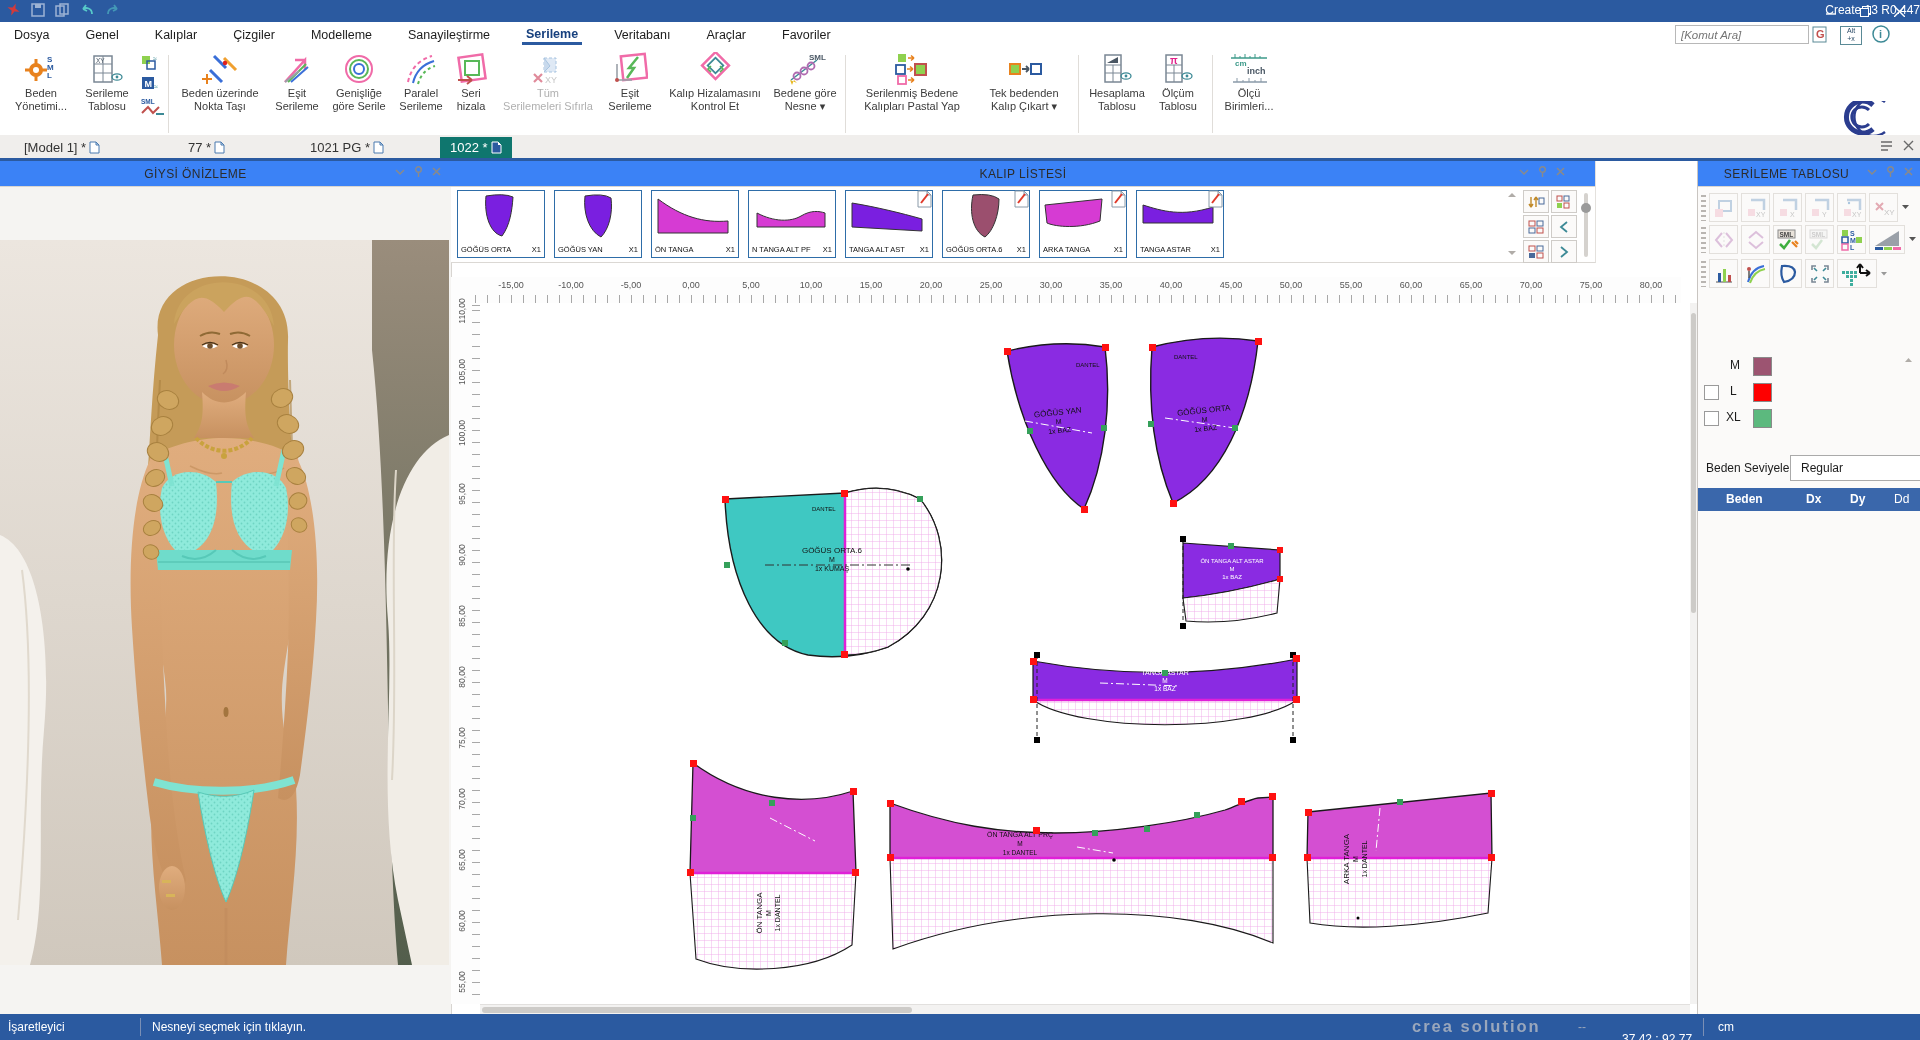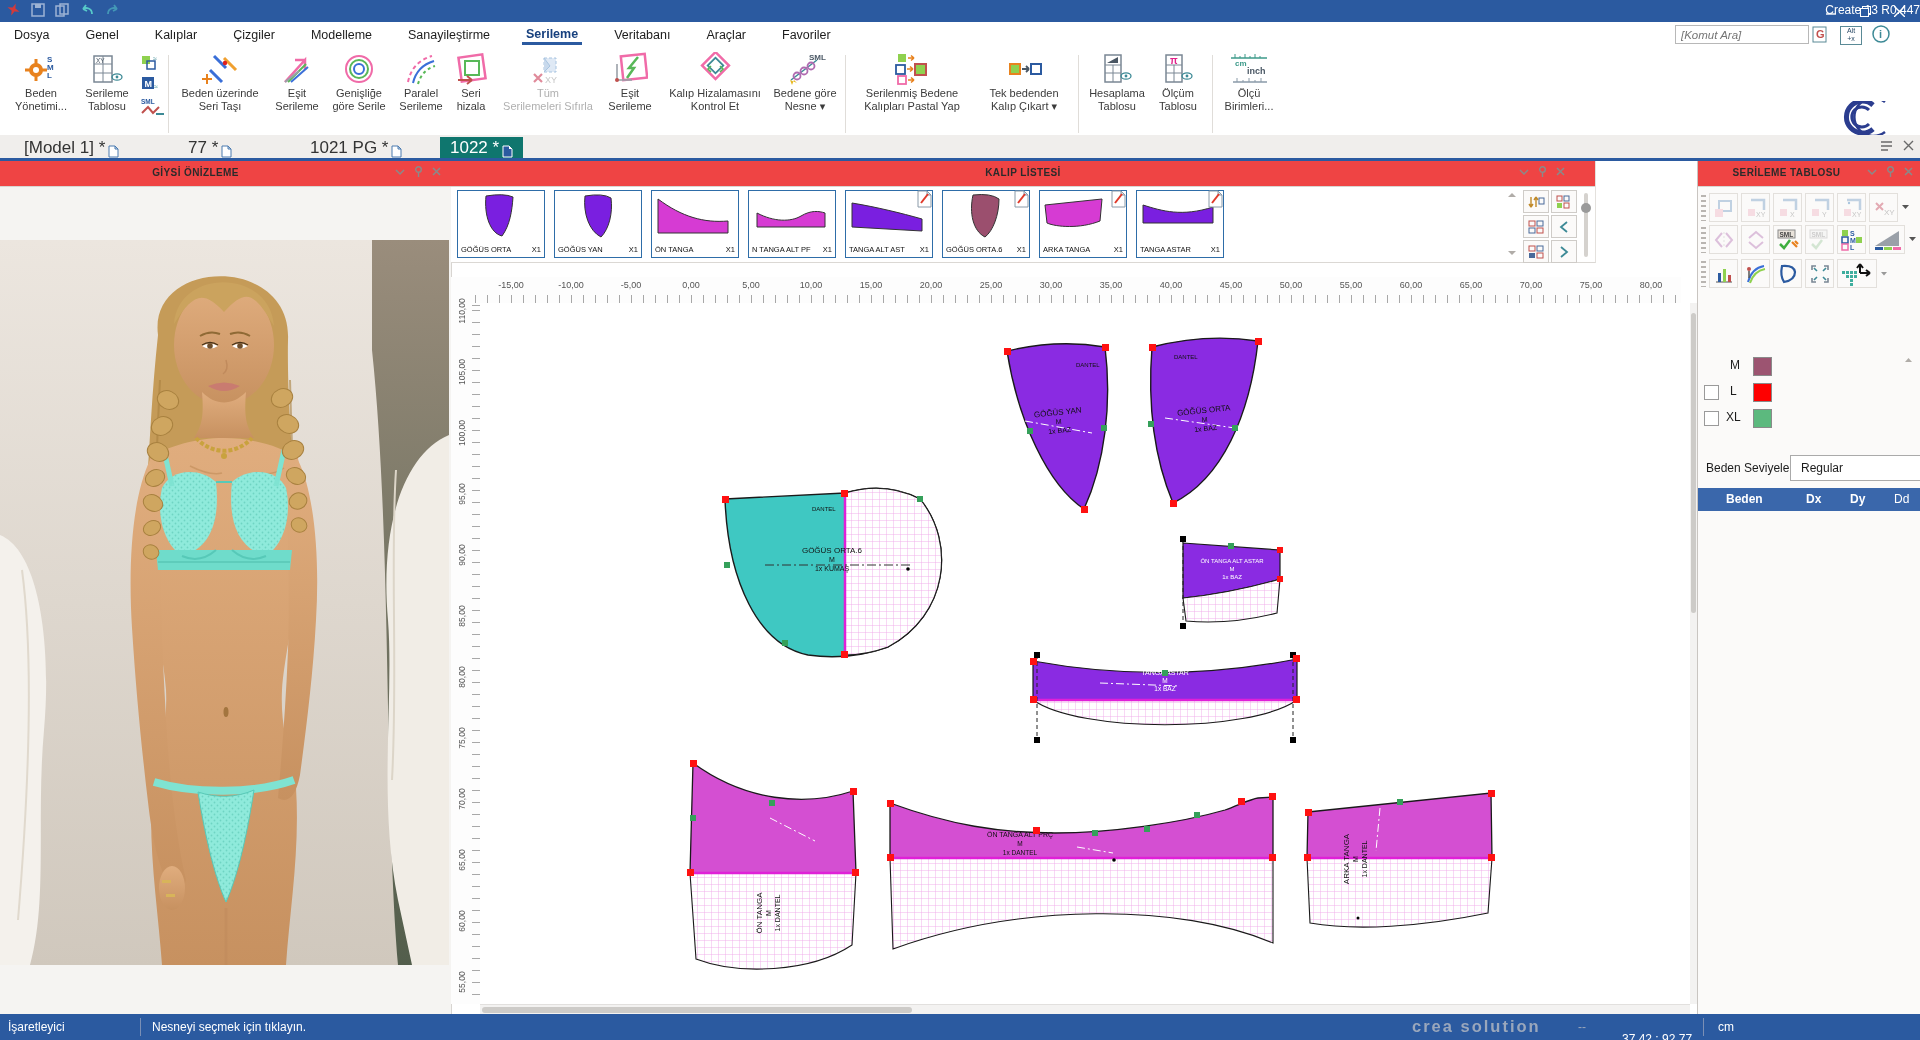--- a/index.html
+++ b/index.html
@@ -23,25 +23,25 @@
   .ribbon{left:0;top:47px;width:1920px;height:88px;background:#fff;border-bottom:1px solid #e3e0dc}
   .rbtn{position:absolute;top:4px;height:76px;display:flex;flex-direction:column;align-items:center;font-size:11px;color:#3b3b3b;text-align:center}
   .rbtn .ric{height:36px;display:flex;align-items:center;justify-content:center}
   .rbtn .l1,.rbtn .l2{line-height:13px;white-space:nowrap}
   .rbtn.disabled{color:#b0b0b0}
   .rsep{position:absolute;top:8px;width:1px;height:78px;background:#e0ddd9}
   .rgrouplabel{position:absolute;top:106px;font-size:10.5px;color:#9a9a9a}
   .crealogo{position:absolute;left:1833px;top:54px;width:62px;height:50px}
   
   .tabbar{left:0;top:135px;width:1920px;height:23px;background:#f0eeec}
-  .tab{position:absolute;top:2px;height:21px;display:flex;align-items:flex-end;gap:3px;font-size:17px;color:#333;padding:0 10px}
+  .tab{position:absolute;top:2px;height:21px;display:flex;align-items:center;gap:3px;font-size:13px;color:#333;padding:0 10px}
   .tab.active{background:#0f766e;color:#fff}
   .blueline{left:0;top:158px;width:1920px;height:3px;background:#2b5aa0}
   
-  .pheader{height:25px;background:#ef4444;border-bottom:1px solid #d8d5d1;font-size:10px;font-weight:bold;color:#2b2b2b}
+  .pheader{height:25px;background:#3b82f6;border-bottom:1px solid #d8d5d1;font-size:12px;font-weight:normal;color:#2b2b2b}
   .pheader .ptitle{position:absolute;left:0;right:0;top:6px;text-align:center;letter-spacing:.4px}
   .pctrls{position:absolute;top:5px;display:flex;gap:9px;align-items:center}
   .leftpanel{left:0;top:161px;width:451px;height:853px;background:#f5f4f2;border-right:1px solid #d8d5d1}
   .kalip{left:451px;top:161px;width:1144px;height:101px;background:#fff;border-bottom:1px solid #dbd8d4;border-right:1px solid #e4e1dd}
   .thumb{position:absolute;top:29px;width:86px;height:66px;background:#fff;border:1px solid #2e6da8}
   .thumb .tlabel{position:absolute;left:0;right:0;bottom:0;height:15px;display:flex;justify-content:space-between;
                  padding:0 3px;font-size:7.5px;color:#111;align-items:center;white-space:nowrap;overflow:hidden}
   .editicon{position:absolute;right:-1px;top:-1px}
   .pagerbtn{position:absolute;width:24px;height:21px;border:1px solid #cfccc8;background:#fbfaf9;display:flex;align-items:center;justify-content:center}
   
@@ -220,21 +220,21 @@
             <line x1="24" y1="6" x2="36" y2="18" stroke="#f0a030" stroke-width="3"></line>
             <line x1="10" y1="18" x2="22" y2="30" stroke="#3a6fd8" stroke-width="3"></line>
             <circle cx="25" cy="11" r="2.2" fill="#e02020"></circle>
             <g stroke="#e8821e" stroke-width="2">
               <line x1="7" y1="22" x2="7" y2="32"></line>
               <line x1="2" y1="27" x2="12" y2="27"></line>
             </g>
           </svg>
       </div>
       <span class="l1">Beden üzerinde</span>
-        <span class="l2">Seri Taşı</span>
+        <span class="l2">Nokta Taşı</span>
     </div>
 
     <div class="rbtn" style="left:268px;width:58px">
       <div class="ric">
         <svg width="36" height="34">
             <path d="M6,30 L26,8 L26,18 M26,8 L16,8" stroke="#f06ba8" stroke-width="2.5" fill="none"></path>
             <path d="M9,30 L27,12" stroke="#58b858" stroke-width="2" fill="none"></path>
             <path d="M12,30 L29,15" stroke="#3a6fd8" stroke-width="2" fill="none"></path>
             <path d="M6,30 L20,19" stroke="#9aa0a8" stroke-width="2" fill="none"></path>
           </svg>

